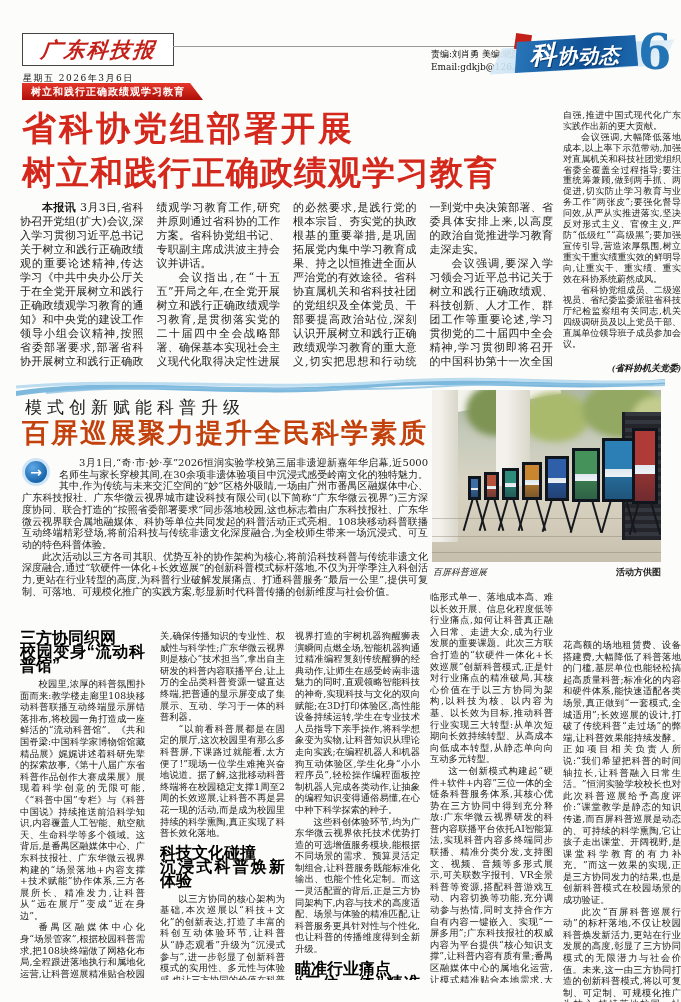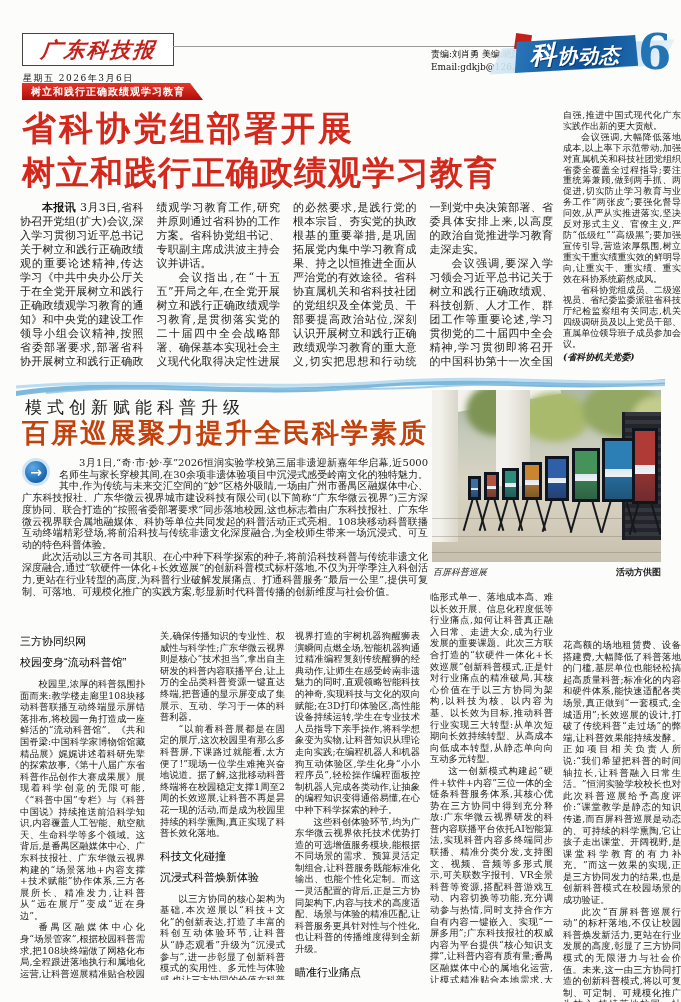--- a/index.html
+++ b/index.html
@@ -35,21 +35,21 @@
           font-family:"Liberation Sans",sans-serif;}
   
   .a1-headline{position:absolute;left:22px;top:106px;width:535px;color:#d5281c;font-weight:900;}
   .a1-headline .l1{font-size:34px;line-height:44px;letter-spacing:3px;}
   .a1-headline .l2{font-size:33px;line-height:46px;letter-spacing:1px;}
   .a1-flow{position:absolute;left:20px;top:201px;width:533px;height:176px;overflow:hidden;
            column-count:4;column-gap:13px;font-size:11px;line-height:14px;text-align:justify;}
   .a1-flow p,.a1-right p{margin:0;text-indent:2em;}
   .a1-right{position:absolute;left:563px;top:110px;width:118px;height:268px;overflow:hidden;
             font-size:9px;line-height:10.9px;text-align:justify;}
-  .a1-right p.signoff{text-indent:0;font-style:italic;font-weight:bold;margin-top:2px;}
+  .a1-right p.signoff{text-indent:0;text-align:right;font-style:italic;font-weight:bold;margin-top:13px;font-family:Liberation Serif, serif;}
   
   .divider{position:absolute;left:16px;top:371px;width:649px;height:26px;}
   
   .a2-kicker{position:absolute;left:25px;top:396px;font-size:17px;letter-spacing:5px;color:#222;
              font-weight:500;}
   .a2-headline{position:absolute;left:22px;top:415px;width:412px;font-size:27px;font-weight:900;
                letter-spacing:2px;color:#c2410c;white-space:nowrap;}
   .a2-lead{position:absolute;left:22px;top:457px;width:406px;height:163px;overflow:hidden;
            font-size:10px;line-height:11.7px;text-align:justify;color:#222;}
   .a2-lead p{margin:0;text-indent:2em;}
@@ -74,21 +74,21 @@
   .cabinet{position:absolute;right:-4px;bottom:22px;width:40px;height:128px;background:#2b2e34;
            border-left:3px solid #1b1d22;
            background-image:repeating-linear-gradient(180deg,#34373e 0 4px,#23252b 4px 8px);}
   .caption-left{position:absolute;left:433px;top:566px;font-size:9px;font-style:italic;color:#222;}
   .caption-right{position:absolute;right:20px;top:566px;font-size:9px;font-weight:bold;color:#222;}
   
   .bcol{position:absolute;width:125px;font-size:9.3px;line-height:11.6px;text-align:justify;
         overflow:hidden;color:#1a1a1a;}
   .bcol p{margin:0;text-indent:2em;}
   .bcol p.cont{text-indent:0;}
-  .bcol h4{margin:7px 0 5px;font-size:11px;line-height:21px;font-weight:normal;color:#000;
+  .bcol h4{margin:7px 0 5px;font-size:16px;line-height:14px;font-weight:bold;color:#000;
            font-family:"Liberation Sans",sans-serif;text-indent:0;}
   .bcol h4.first{margin-top:1px;}
   #bcol1{left:20px;top:630px;height:350px;}
   #bcol2{left:160px;top:630px;height:350px;}
   #bcol3{left:295px;top:630px;height:350px;}
   #bcol4{left:430px;top:591px;width:123px;height:392px;}
   #bcol5{left:563px;top:591px;width:118px;height:392px;margin-top:48px;}
 </style>
 </head>
 <body>
@@ -134,21 +134,21 @@
     <path d="M0,16 C120,6 250,20 370,11 C480,3 560,15 649,10" stroke="#bcdcf0" stroke-width="3" fill="none"></path>
     <path d="M30,22 C150,10 300,24 430,15 C530,9 590,17 649,14" stroke="#8cc2e2" stroke-width="2" fill="none" opacity="0.8"></path>
   </svg>
 
   <div class="a2-kicker">模式创新赋能科普升级</div>
   <div class="a2-headline">百屏巡展聚力提升全民科学素质</div>
 
   <div class="a2-lead" id="a2-lead">
     <span class="lead-icon">→</span>
   <p>3月1日,“奇·市·妙·享”2026恒润实验学校第三届非遗迎新嘉年华启幕,近5000名师生与家长穿梭其间,在30余项非遗体验项目中沉浸式感受岭南文化的独特魅力。其中,作为传统与未来交汇空间的“妙”区格外吸睛,一场由广州市番禺区融媒体中心、广东科技报社、广东华微云视界城市建设科技有限公司(以下简称“广东华微云视界”)三方深度协同、联合打造的“按照省委部署要求”同步落地校园,这也标志着由广东科技报社、广东华微云视界联合属地融媒体、科协等单位共同发起的科普活动正式亮相。108块移动科普联播互动终端精彩登场,将前沿科技与传统非遗文化深度融合,为全校师生带来一场沉浸式、可互动的特色科普体验。</p>
-      <p>此次活动以三方各司其职、在心中种下科学探索的种子,将前沿科技科普与传统非遗文化深度融合,通过“软硬件一体化+长效巡展”的创新科普模式标杆落地,不仅为开学季注入科创活力,更站在行业转型的高度,为科普行业破解发展痛点、打通科普服务“最后一公里”,提供可复制、可落地、可规模化推广的实践方案,彰显新时代科普传播的创新维度与社会价值。</p>
+      <p>此次活动以三方各司其职、优势互补的协作架构为核心,将前沿科技科普与传统非遗文化深度融合,通过“软硬件一体化+长效巡展”的创新科普模式标杆落地,不仅为开学季注入科创活力,更站在行业转型的高度,为科普行业破解发展痛点、打通科普服务“最后一公里”,提供可复制、可落地、可规模化推广的实践方案,彰显新时代科普传播的创新维度与社会价值。</p>
     </div>
 
   <div class="photo" id="photo">
     <div class="beam"></div>
     <div class="blob" style="left:34px;top:-6px;width:60px;height:52px;background:#7e9455;"></div>
     <div class="blob" style="left:88px;top:2px;width:70px;height:50px;background:#a9ba6d;"></div>
     <div class="blob" style="left:150px;top:-8px;width:80px;height:56px;background:#93a862;"></div>
     <div class="blob" style="left:200px;top:6px;width:50px;height:42px;background:#c3cc8d;"></div>
     <div class="pillar" style="left:0;width:26px;height:152px;"></div>
     <div class="pillar" style="left:64px;width:34px;height:96px;"></div>

